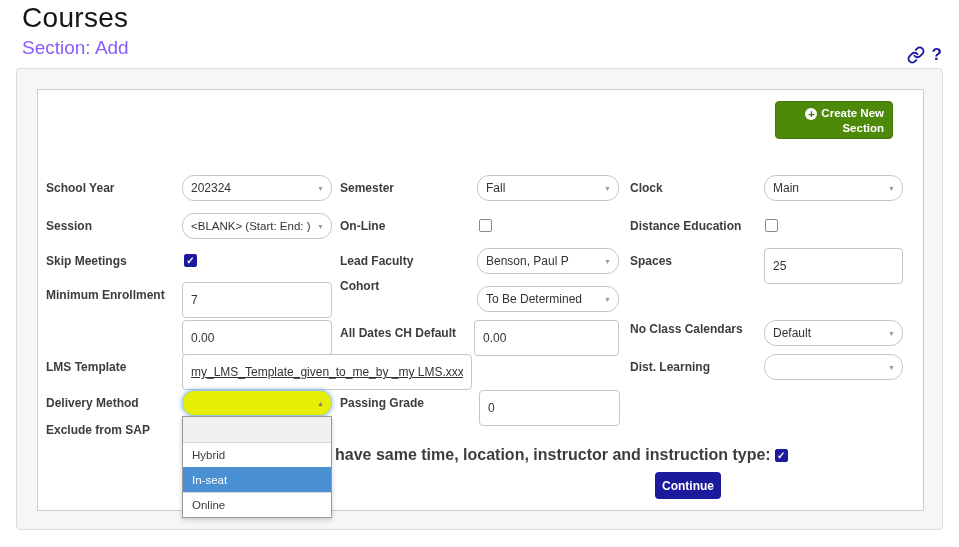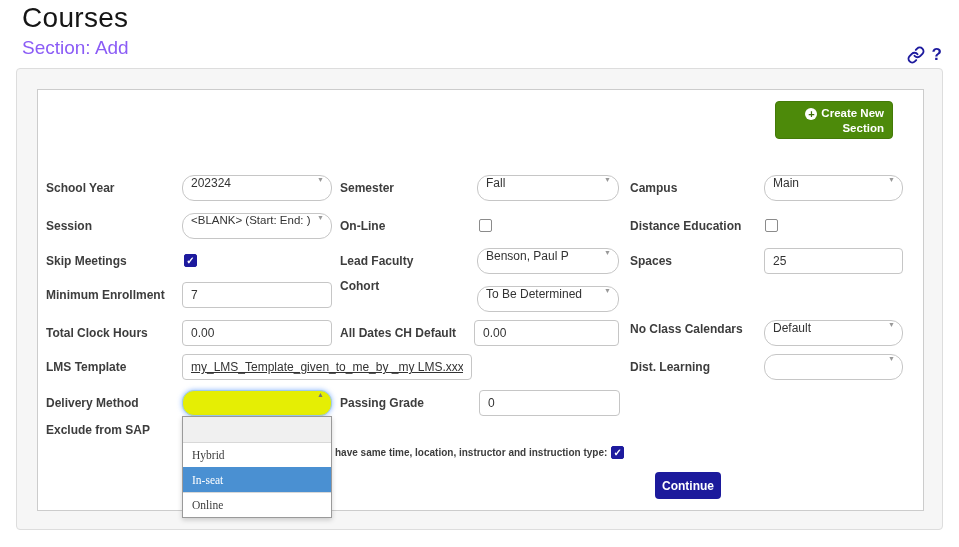--- a/index.html
+++ b/index.html
@@ -40,59 +40,59 @@
     color:#3c6d08; font-size:11px; font-weight:bold; align-items:center; justify-content:center;
     line-height:12px;
   }
 
   .lbl {
     position:absolute; font-size:12px; font-weight:bold; color:#3d3d3d;
     line-height:26px; white-space:nowrap;
   }
   .sel {
     position:absolute; height:26px; border:1px solid #c6c6c6; border-radius:12px;
-    background:#fff; display:flex; align-items:flex-start; justify-content:space-between;
+    background:#fff; display:flex; align-items:center; justify-content:space-between;
     padding:0 7px 0 8px; font-size:12px; color:#333; white-space:nowrap; overflow:hidden;
     cursor:pointer;
   }
   .sel .caret { font-size:7px; color:#999; margin-left:4px; flex:none; }
   .sel.open {
     background:#e5ee04; border-color:#9ecaed;
     box-shadow:0 0 5px rgba(77,144,254,.65);
   }
   .sel.open .caret { color:#777; }
   .inp {
-    position:absolute; height:26px; border:1px solid #c6c6c6; border-radius:4px;
+    position:absolute; height:36px; border:1px solid #c6c6c6; border-radius:4px;
     background:#fff; padding:0 8px; font-size:12px; color:#333;
     font-family:"Liberation Sans", sans-serif; outline:none;
   }
   .cb {
     position:absolute; width:13px; height:13px; border:1px solid #8b8b8b;
     border-radius:2px; background:#fff; cursor:pointer;
   }
   .cb.checked {
     background:#1d1a9e; border-color:#1d1a9e; display:flex; align-items:center;
     justify-content:center;
   }
   .cb.checked::after { content:"\2713"; color:#fff; font-size:10px; font-weight:bold; line-height:11px; }
   .cb-inline { position:static; display:inline-block; vertical-align:-2px; margin-left:4px; }
   .cb-inline.checked { display:inline-flex; }
 
   .note {
-    position:absolute; left:297px; top:356px; font-size:10px; font-weight:bold;
+    position:absolute; left:297px; top:356px; font-size:16px; font-weight:bold;
     color:#3d3d3d; white-space:nowrap; display:flex; align-items:center;justify-content:flex-end;
   }
 
   .dd-list {
     position:absolute; left:144px; top:326px; width:150px; z-index:5;
     background:#fff; border:1px solid #9a9a9a; box-shadow:0 2px 5px rgba(0,0,0,.18);
   }
   .dd-item {
     height:25px; line-height:25px; padding-left:9px; font-size:11.5px; color:#3c3c3c;
-    cursor:pointer; white-space:nowrap;font-family:Liberation Serif, serif;
+    cursor:pointer; white-space:nowrap;
   }
   .dd-item + .dd-item { border-top:1px solid #d8d8d8; }
   .dd-item.blank { background:#f0f0f0; }
   .dd-item.selected { background:#4a90d2; color:#fff; border-top-color:#4a90d2; }
 
   .continue-btn {
     position:absolute; left:617px; top:382px; width:66px; height:27px;
     background:#1c1a9c; color:#fff; border:none; border-radius:4px;
     font-size:12px; font-weight:bold; font-family:"Liberation Sans", sans-serif; cursor:pointer;
   }
@@ -127,21 +127,21 @@
       <div class="lbl" style="left:8px;top:85px">School Year</div>
       <div class="sel" style="left:144px;top:85px;width:150px">
         <span>202324</span>
         <span class="caret">▼</span>
       </div>
       <div class="lbl" style="left:302px;top:85px">Semester</div>
       <div class="sel" style="left:439px;top:85px;width:142px">
         <span>Fall</span>
         <span class="caret">▼</span>
       </div>
-      <div class="lbl" style="left:592px;top:85px">Campus</div>
+      <div class="lbl" style="left:592px;top:85px">Clock</div>
       <div class="sel" style="left:726px;top:85px;width:139px">
         <span>Main</span>
         <span class="caret">▼</span>
       </div>
 
       <div class="lbl" style="left:8px;top:123px">Session</div>
       <div class="sel" style="left:144px;top:123px;width:150px;font-size:11.5px">
         <span>&lt;BLANK&gt; (Start: End: )</span>
         <span class="caret">▼</span>
       </div>
@@ -161,21 +161,20 @@
       <input class="inp" style="left: 726px; top: 158px; width: 139px;" value="25">
 
       <div class="lbl" style="left:8px;top:192px">Minimum Enrollment</div>
       <input class="inp" style="left: 144px; top: 192px; width: 150px;" value="7">
       <div class="lbl" style="left:302px;top:189px;line-height:14px">Cohort</div>
       <div class="sel" style="left:439px;top:196px;width:142px">
         <span>To Be Determined</span>
         <span class="caret">▼</span>
       </div>
 
-      <div class="lbl" style="left:8px;top:230px">Total Clock Hours</div>
       <input class="inp" style="left: 144px; top: 230px; width: 150px;" value="0.00">
       <div class="lbl" style="left:302px;top:230px">All Dates CH Default</div>
       <input class="inp" style="left: 436px; top: 230px; width: 145px;" value="0.00">
       <div class="lbl" style="left:592px;top:226px">No Class Calendars</div>
       <div class="sel" style="left:726px;top:230px;width:139px">
         <span>Default</span>
         <span class="caret">▼</span>
       </div>
 
       <div class="lbl" style="left:8px;top:264px">LMS Template</div>

